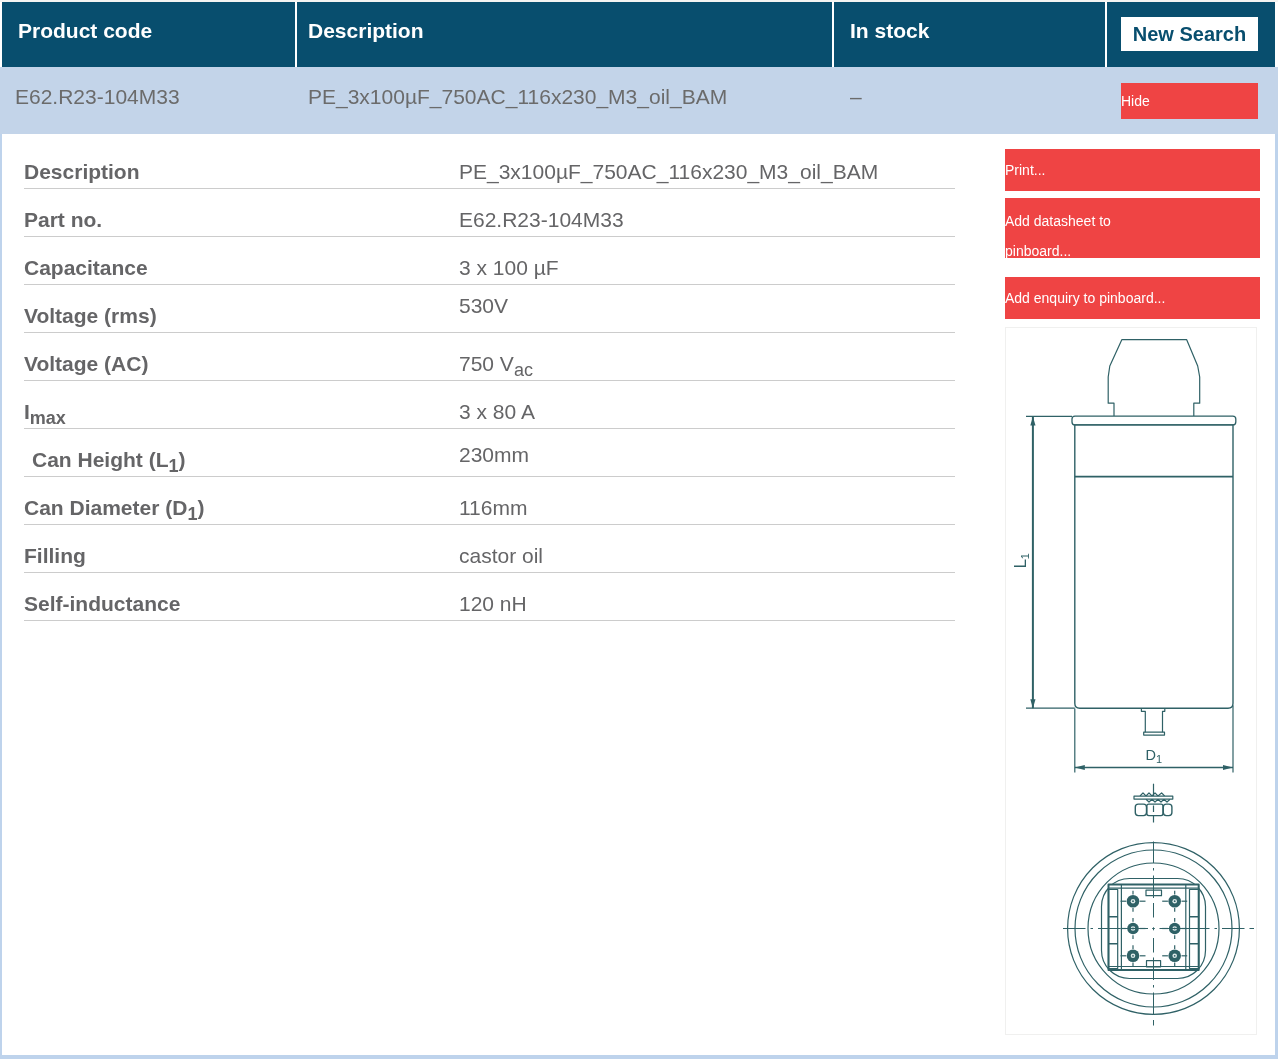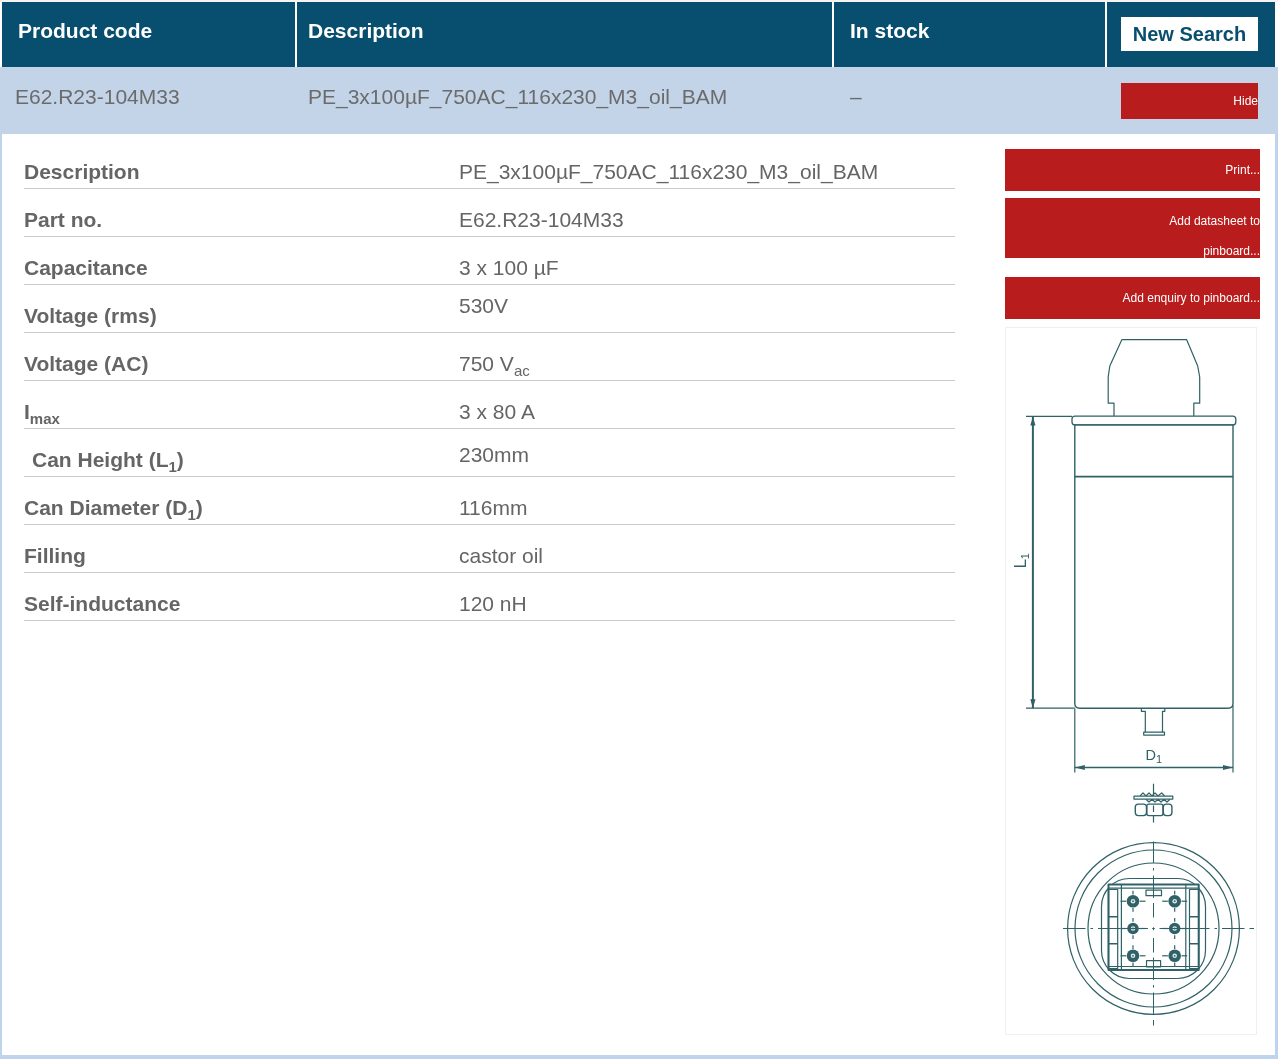--- a/index.html
+++ b/index.html
@@ -3,24 +3,24 @@
 <meta charset="utf-8">
 <style>
 * { margin:0; padding:0; box-sizing:border-box; }
 html,body { width:1278px; height:1059px; }
 body { position:relative; font-family:"Liberation Sans",sans-serif; background:#ffffff; overflow:hidden; }
 .abs { position:absolute; }
 .hdr { background:#084e6e; }
 .hdrtxt { color:#ffffff; font-weight:bold; font-size:21px; }
 .row2 { background:#c3d4e9; }
 .gtxt { color:#6b6b6b; font-size:21px; }
-.btn { background:#b91c1c; color:#ffffff; font-size:12px; text-align:right; }
+.btn { background:#ef4444; color:#ffffff; font-size:14px; text-align:left; }
 .lbl { color:#656567; font-weight:bold; font-size:21px; }
 .val { color:#656567; font-size:21px; }
-sub.s { font-size:15px; vertical-align:baseline; position:relative; top:5px; line-height:0; }
+sub.s { font-size:18px; vertical-align:baseline; position:relative; top:5px; line-height:0; }
 </style>
 </head>
 <body>
 
 <div class="abs" style="left:0;top:0;width:1278px;height:2px;background:#f4f4f2;"></div>
 <div class="abs" style="left:0;top:67px;width:2px;height:992px;background:#bed3ec;"></div>
 <div class="abs" style="left:0;top:1055px;width:1278px;height:4px;background:#bed3ec;"></div>
 <div class="abs" style="left:1275px;top:67px;width:3px;height:992px;background:#bed3ec;"></div>
 
 <div class="abs hdr" style="left:2px;top:2px;width:1273px;height:65px;"></div>

